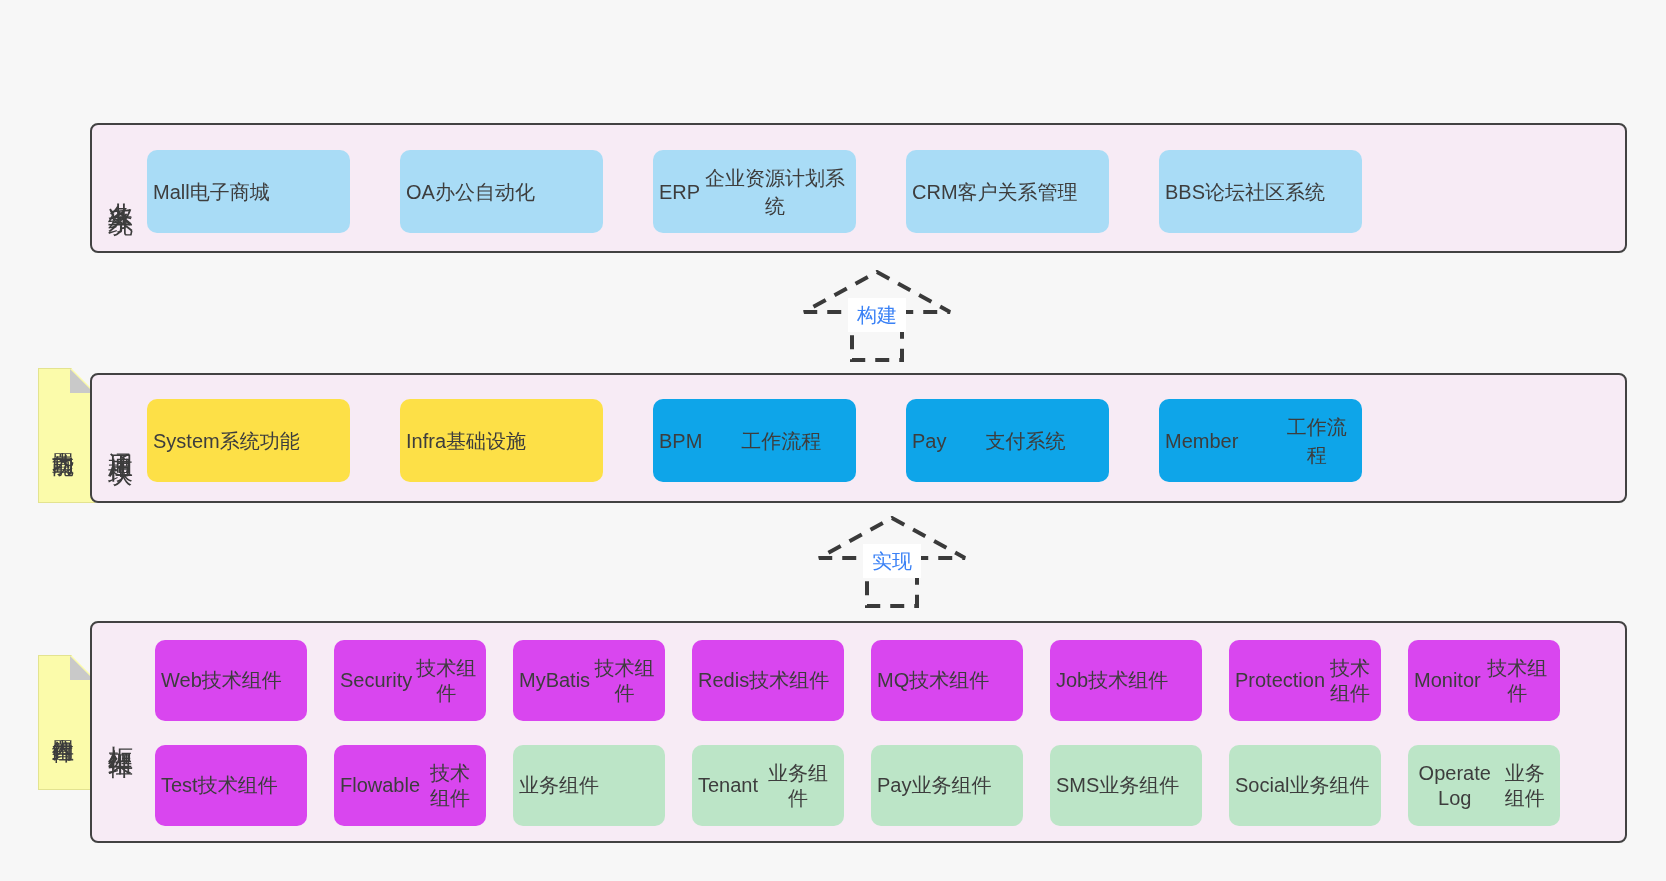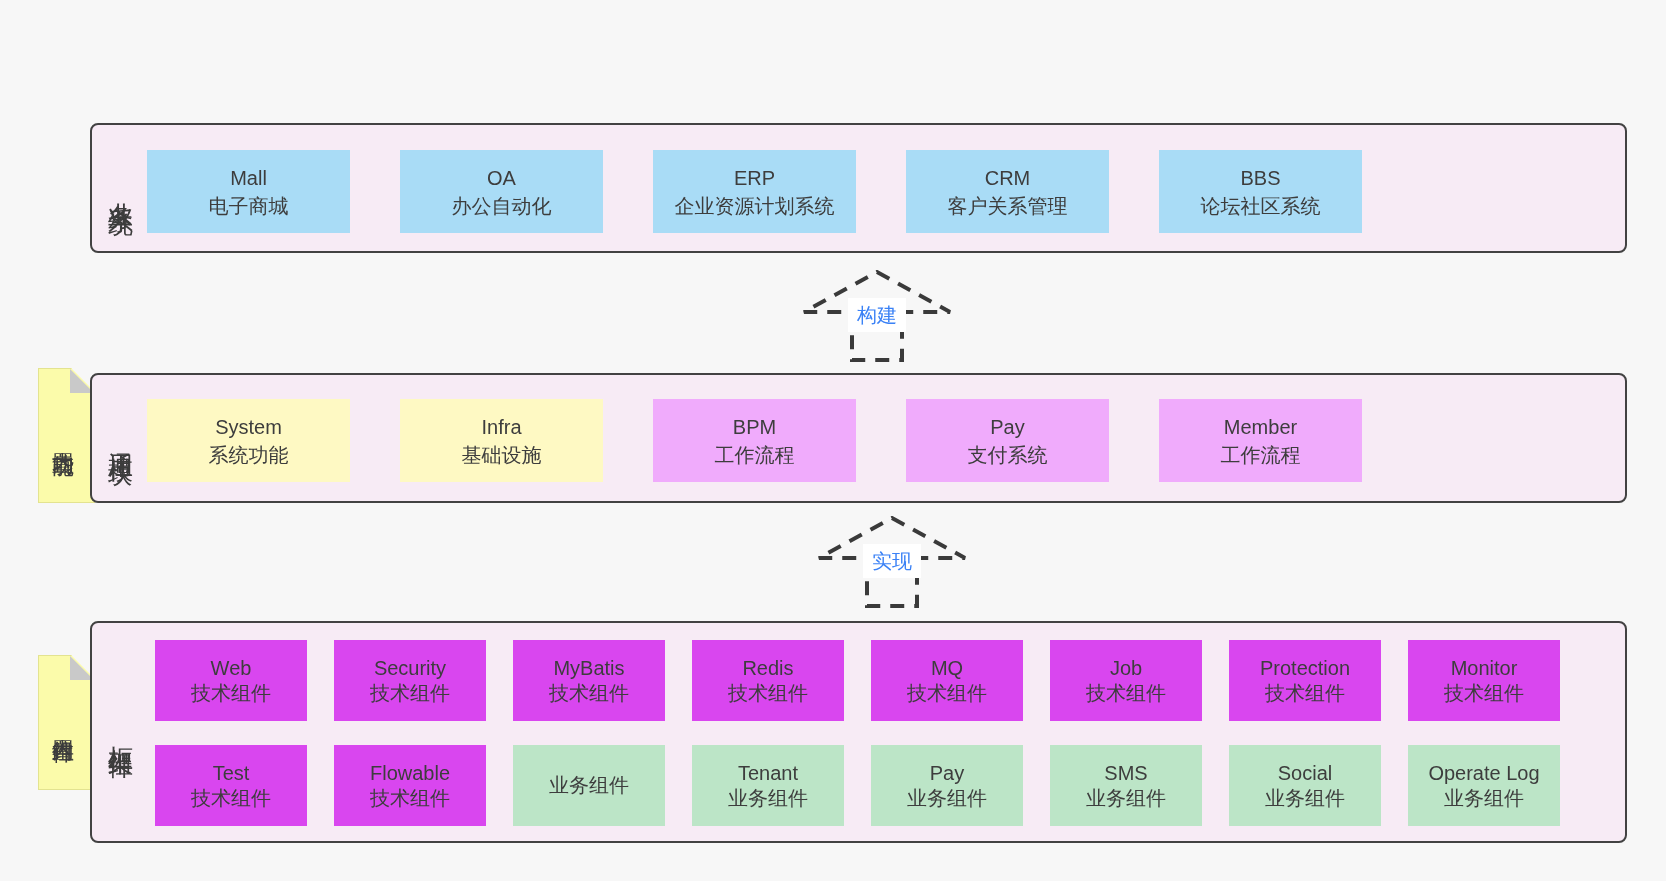--- a/index.html
+++ b/index.html
@@ -35,36 +35,36 @@
     color: #3c3c3c;
     white-space: nowrap;
   }
 
   
   .row { position: absolute; display: flex; }
   .row-wide  { left: 55px; gap: 50px; }
   .row-small { left: 63px; gap: 27px; }
 
   .box {
-    border-radius: 0;
+    border-radius: 10px;
     display: flex;
-    flex-direction: column;
-    justify-content: center;
+    flex-direction: row;
+    justify-content: flex-start;
     align-items: center;
     text-align: center;
     padding: 2px 6px;
   }
   .row-wide  .box { width: 203px; height: 83px; }
   .row-small .box { width: 152px; height: 81px; }
   .box .name, .box .desc { font-size: 20px; line-height: 28px; color: #3d3d3d; }
   .row-small .box .name, .row-small .box .desc { line-height: 25px; }
 
   .blue   { background: #a9dcf6; }
-  .red    { background: #fef9c3; }
-  .pink   { background: #f0abfc; }
+  .red    { background: #fde047; }
+  .pink   { background: #0ea5e9; gap: 39px; }
   .green  { background: #d946ef; }
   .lgreen { background: #bce5c7; }
 
   
   .note {
     position: absolute;
     left: 38px;
     width: 57px;
     height: 135px;
     background: #fbfbaa;

